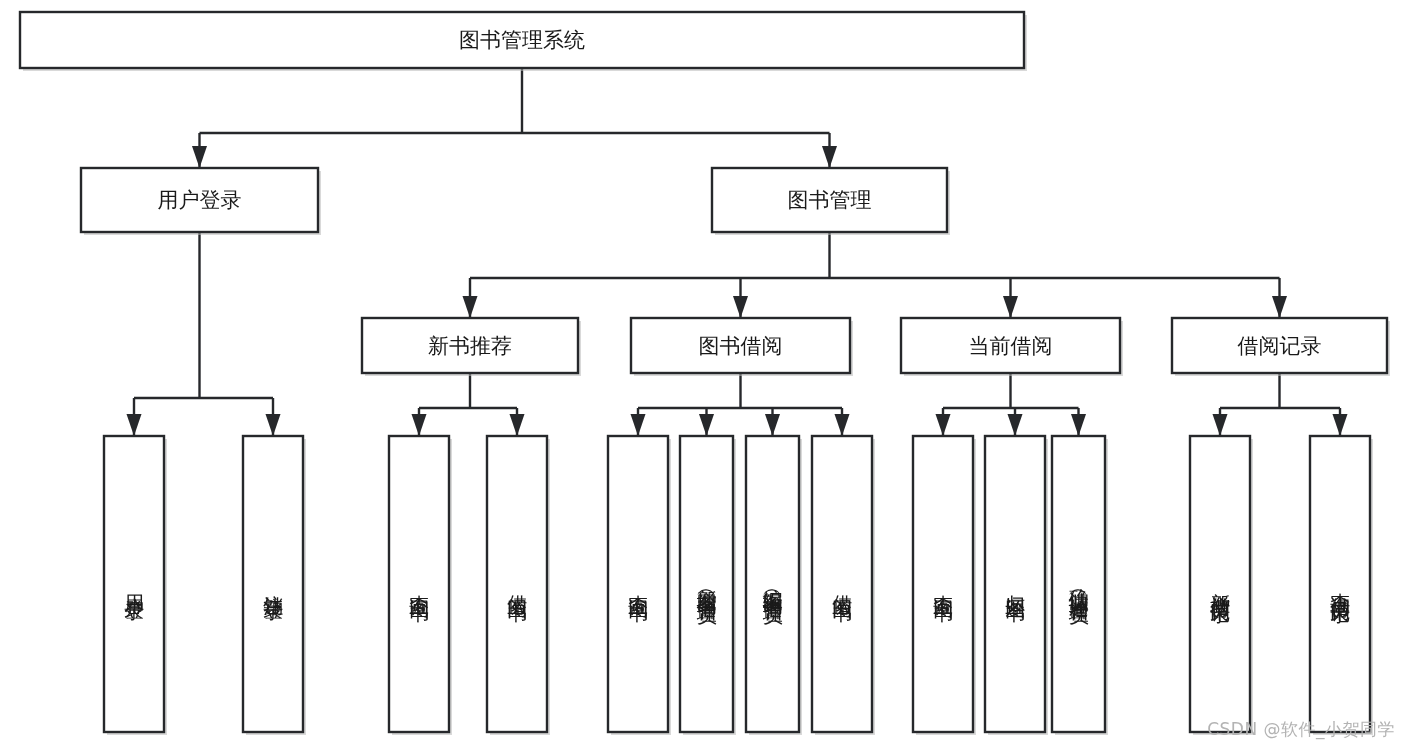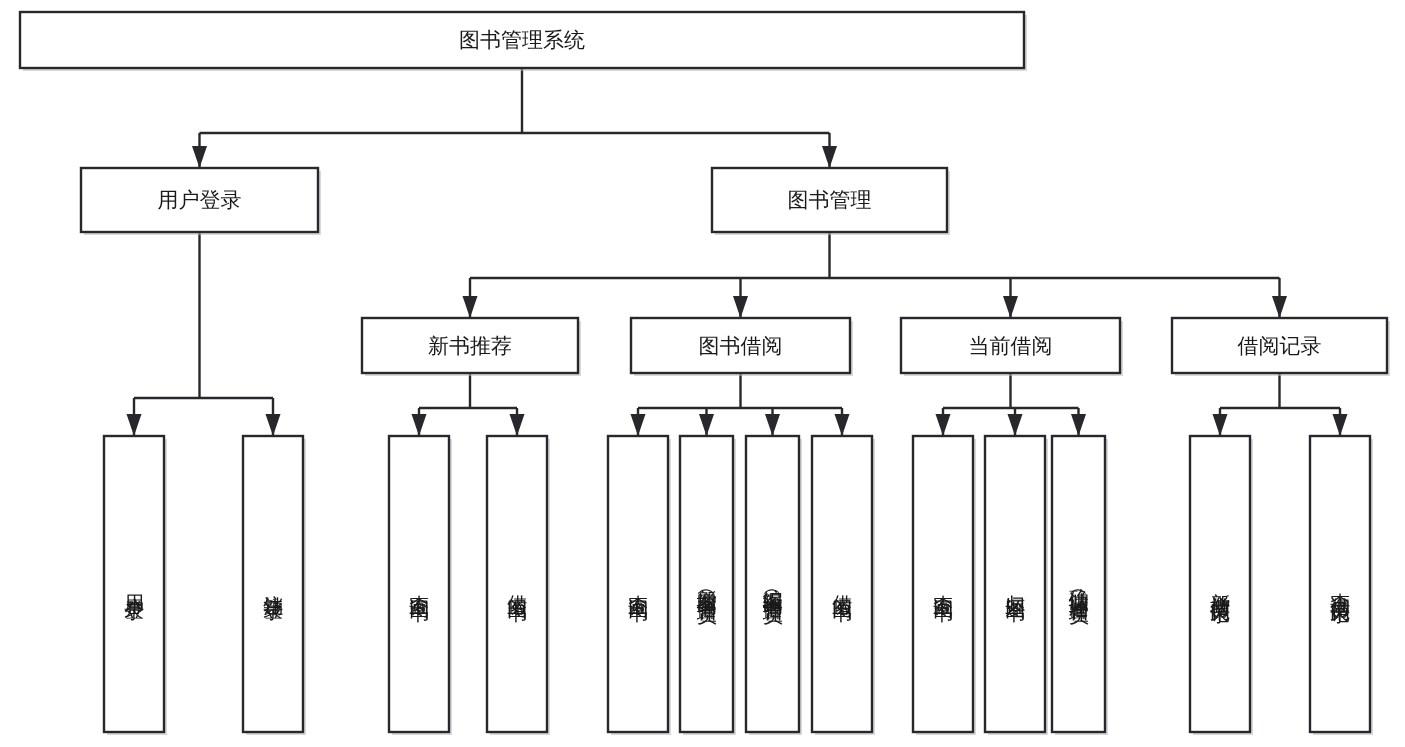--- a/index.html
+++ b/index.html
@@ -227,14 +227,15 @@
         <div class="vlabel-text">确认归还（管理员）</div>
       </div>
       <div class="vlabel-wrap" style="left: 1190px; top: 436px; width: 60px; height: 296px;">
         <div class="vlabel-text">新增借阅记录</div>
       </div>
       <div class="vlabel-wrap" style="left: 1310px; top: 436px; width: 60px; height: 296px;">
         <div class="vlabel-text">查询借阅记录</div>
       </div>
     </div>
 
+  <div class="watermark">CSDN @软件_小贺同学</div>
 
 </div>
 
 </body></html>

